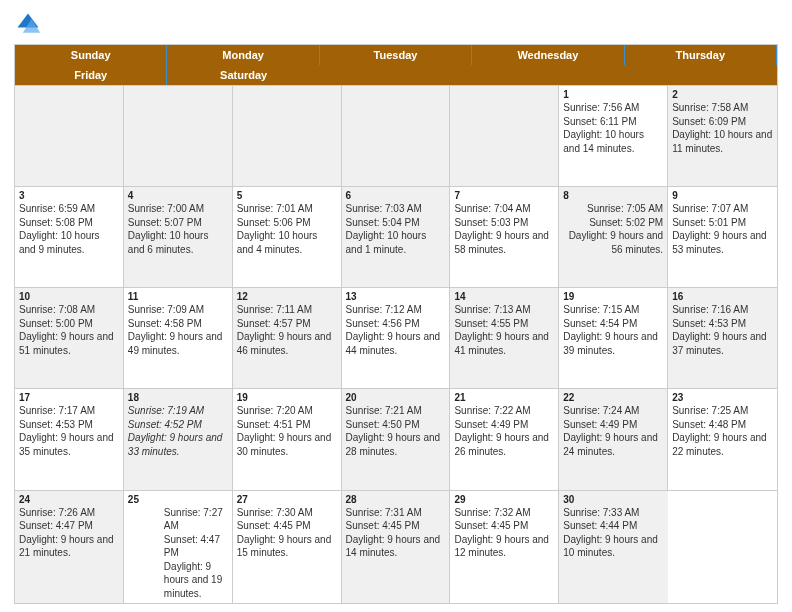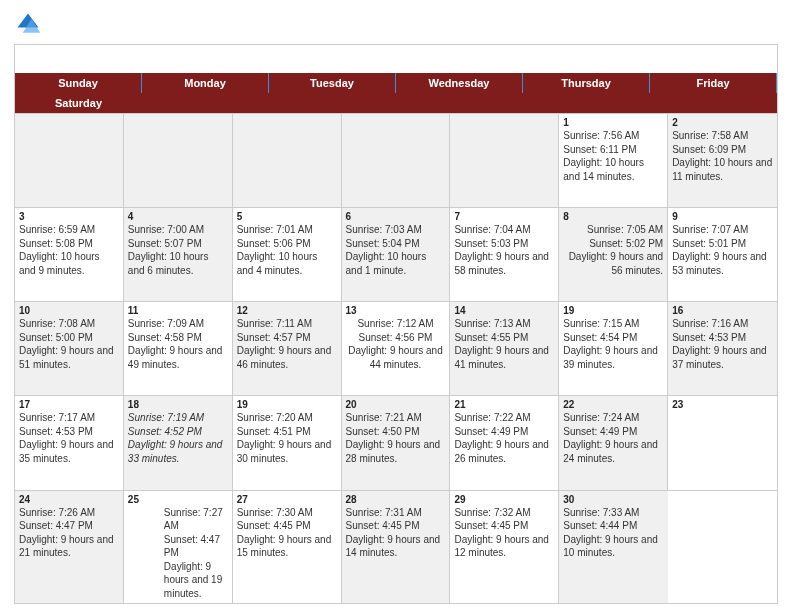--- a/index.html
+++ b/index.html
@@ -57,23 +57,22 @@
       color: #444;
     }
     .calendar {
       flex: 1;
       display: flex;
       flex-direction: column;
       border: 1px solid #ccc;
     }
     .cal-header-row {
       display: grid;
-      grid-template-columns: repeat(6, 1fr);
-      background: #7f1d1d;
-      margin-top: 28px;
+      grid-template-columns: repeat(5, 1fr);
+      background: #a16207;
     }
     .cal-header-cell {
       color: #fff;
       font-size: 11px;
       font-weight: bold;
       text-align: center;
       padding: 4px 2px;
       border-right: 1px solid #3a8fd4;
     }
     .cal-header-cell:last-child { border-right: none; }
@@ -220,21 +219,21 @@
 Daylight: 9 hours and 49 minutes.</div>
           </div>
           <div class="cal-cell shaded">
             <div class="day-num">12</div>
             <div class="day-info" style="white-space: pre-line;">Sunrise: 7:11 AM
 Sunset: 4:57 PM
 Daylight: 9 hours and 46 minutes.</div>
           </div>
           <div class="cal-cell">
             <div class="day-num">13</div>
-            <div class="day-info" style="white-space: pre-line; text-align: center;">Sunrise: 7:12 AM
+            <div class="day-info" style="white-space: pre-line;">Sunrise: 7:12 AM
 Sunset: 4:56 PM
 Daylight: 9 hours and 44 minutes.</div>
           </div>
           <div class="cal-cell shaded">
             <div class="day-num">14</div>
             <div class="day-info" style="white-space: pre-line;">Sunrise: 7:13 AM
 Sunset: 4:55 PM
 Daylight: 9 hours and 41 minutes.</div>
           </div>
           <div class="cal-cell">
@@ -282,20 +281,23 @@
 Daylight: 9 hours and 26 minutes.</div>
           </div>
           <div class="cal-cell shaded">
             <div class="day-num">22</div>
             <div class="day-info" style="white-space: pre-line;">Sunrise: 7:24 AM
 Sunset: 4:49 PM
 Daylight: 9 hours and 24 minutes.</div>
           </div>
           <div class="cal-cell">
             <div class="day-num">23</div>
+            <div class="day-info" style="white-space: pre-line;">Sunrise: 7:25 AM
+Sunset: 4:48 PM
+Daylight: 9 hours and 22 minutes.</div>
           </div>
         </div>
         <div class="cal-row">
           <div class="cal-cell shaded">
             <div class="day-num">24</div>
             <div class="day-info" style="white-space: pre-line;">Sunrise: 7:26 AM
 Sunset: 4:47 PM
 Daylight: 9 hours and 21 minutes.</div>
           </div>
           <div class="cal-cell">

